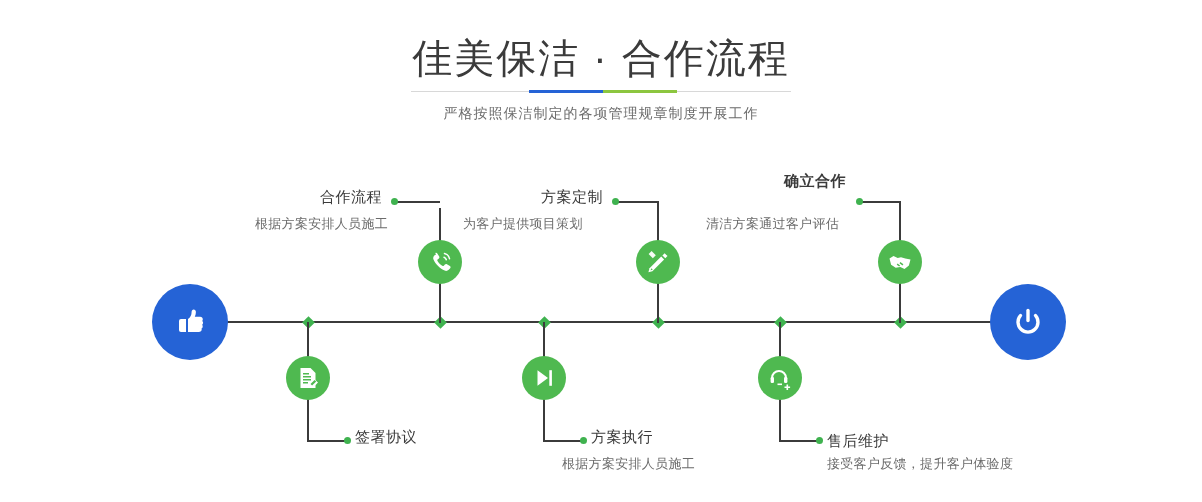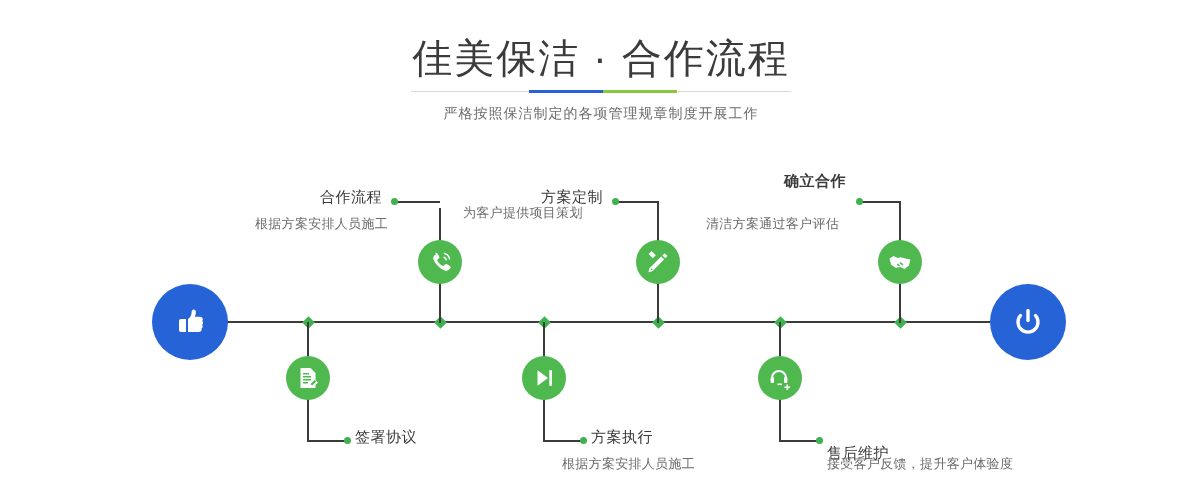--- a/index.html
+++ b/index.html
@@ -236,21 +236,21 @@
     <span>
       <svg width="26" height="26" viewBox="0 0 26 26">
         <path fill="#ffffff" d="M4.5 19.3L16.2 7.6l2.9 2.9L7.4 22.2l-4 1.1z"></path>
         <path fill="#ffffff" d="M17.4 6.4l2.2-2.2 2.9 2.9-2.2 2.2z"></path>
         <path fill="#4fb950" d="M6.4 19.2l1.4 1.4-2.3.9z"></path>
         <path fill="#ffffff" d="M3.6 5.1l3-3 4.2 4.2-3 3z" opacity="0.95"></path>
       </svg>
     </span>
   </div>
   <div class="label-title" style="left:541px; top:188px;">方案定制</div>
-  <div class="label-desc" style="left:463px; top:204px;">为客户提供项目策划</div>
+  <div class="label-desc" style="left:463px; top:215px;">为客户提供项目策划</div>
 
   <div class="diamond" style="left:540px;"></div>
   <div class="connector" style="left:543px; top:322px; height:120px;"></div>
   <div class="connector-h" style="left:543px; top:440px; width:40px;"></div>
   <div class="conn-dot" style="left:580px; top:437px;"></div>
   <div class="bubble" style="left:522px; top:356px;">
     <span>
       <svg width="26" height="26" viewBox="0 0 26 26">
         <path fill="#ffffff" d="M6.5 5.2L17 13 6.5 20.8z"></path>
         <rect fill="#ffffff" x="18.3" y="5.2" width="2.6" height="15.6"></rect>
@@ -283,16 +283,16 @@
     <span>
       <svg width="26" height="26" viewBox="0 0 26 26">
         <path fill="none" stroke="#ffffff" stroke-width="2" d="M5 13a7 7 0 0 1 14 0"></path>
         <rect fill="#ffffff" x="3.6" y="12" width="3.4" height="6" rx="1.3"></rect>
         <rect fill="#ffffff" x="17" y="12" width="3.4" height="6" rx="1.3"></rect>
         <path fill="#ffffff" d="M10.5 18.5h4.5v1.6h-4.5z"></path>
         <path fill="#ffffff" d="M19.5 19.5h1.6v2h2v1.6h-2v2h-1.6v-2h-2v-1.6h2z"></path>
       </svg>
     </span>
   </div>
-  <div class="label-title" style="left:827px; top:444px;text-align:center;">售后维护</div>
+  <div class="label-title" style="left:827px; top:432px;text-align:center;">售后维护</div>
   <div class="label-desc" style="left:827px; top:455px;">接受客户反馈，提升客户体验度</div>
 
 </div>
 
 </body></html>

